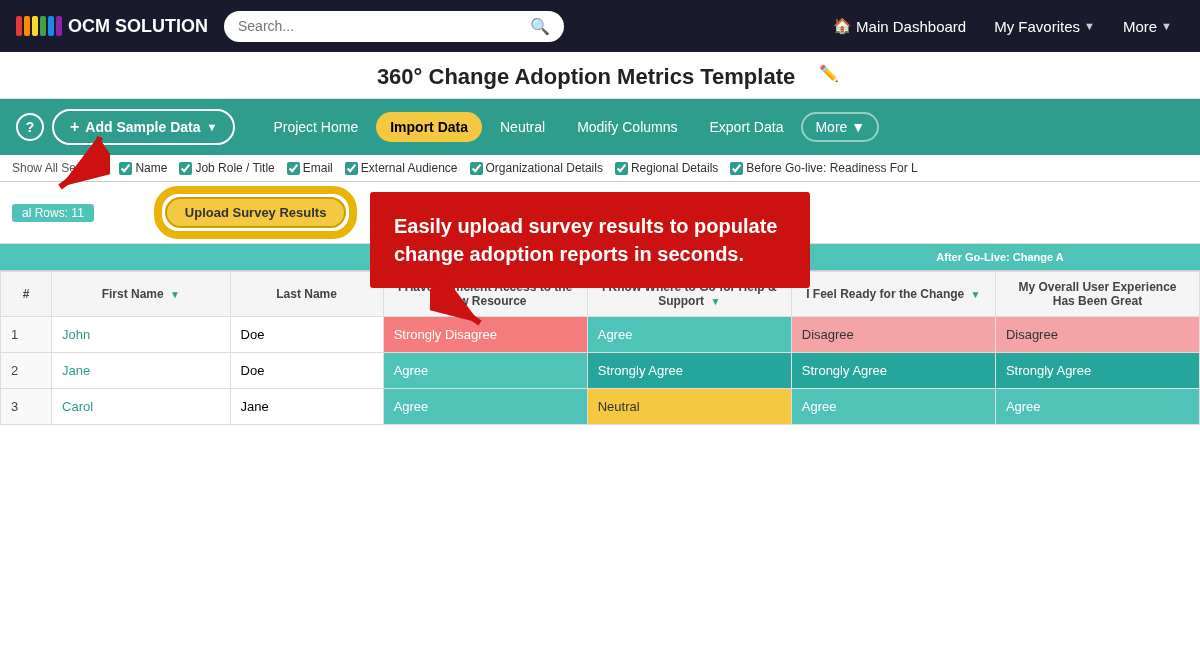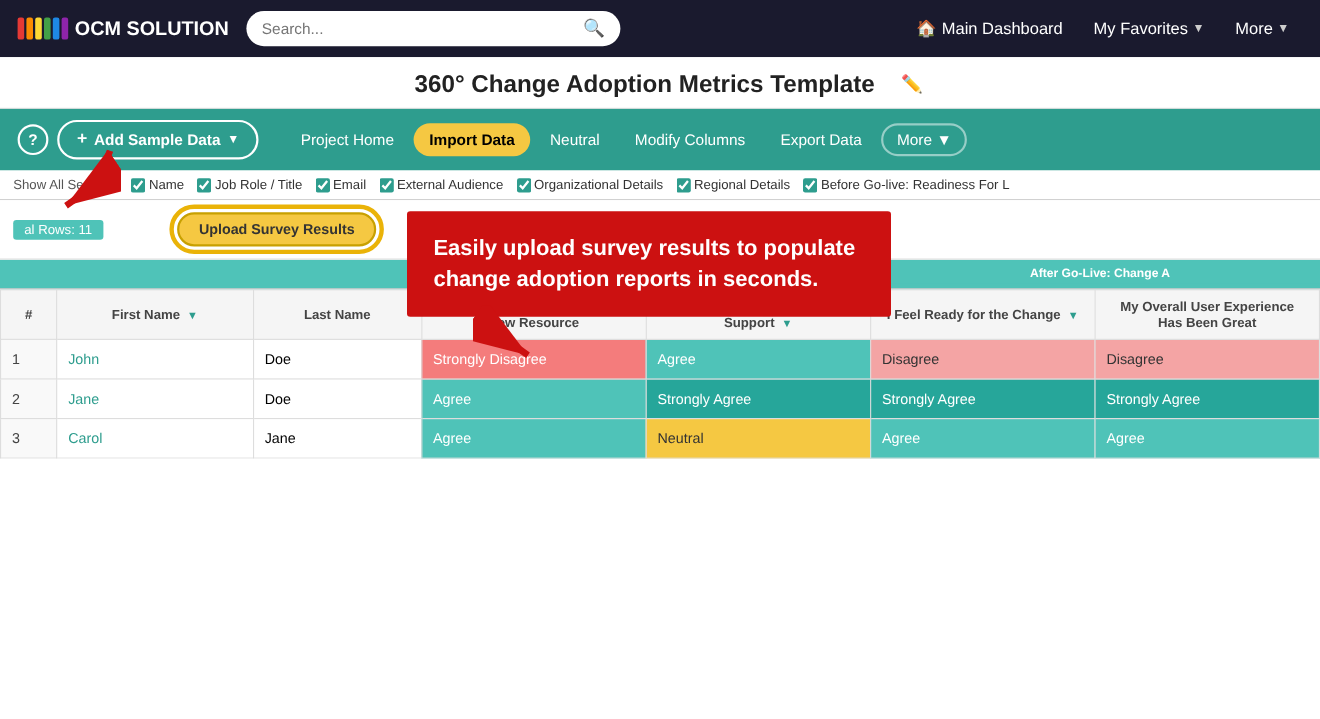--- a/index.html
+++ b/index.html
@@ -84,21 +84,20 @@
       text-align: center;
       padding: 12px 0 8px;
       background: #fff;
       border-bottom: 1px solid #e0e0e0;
     }
     .page-title-bar h1 {
       font-size: 22px;
       font-weight: 600;
       color: #222;
       display: inline-flex;
-      align-items: center;
       gap: 24px;
       margin-left: 16px;
     }
     .edit-icon { color: #888; font-size: 16px; cursor: pointer; }
 
     
     .toolbar {
       display: flex;
       align-items: center;
       background: #2e9d8e;
@@ -403,21 +402,21 @@
 
     <svg class="red-arrow-svg" width="90" height="70" viewBox="0 0 90 70">
       <defs>
         <marker id="arrowhead" markerWidth="10" markerHeight="7" refX="10" refY="3.5" orient="auto">
           <polygon points="0 0, 10 3.5, 0 7" fill="#cc1111"></polygon>
         </marker>
       </defs>
       <path d="M 80 10 Q 70 40, 40 60" stroke="#cc1111" stroke-width="6" fill="none" marker-end="url(#arrowhead)"></path>
     </svg>
 
-    <div style="border: 4px solid #eab308; border-radius: 24px; padding: 3px; display: inline-block; margin-left: 60px;">
+    <div style="border: 8px solid #eab308; border-radius: 24px; padding: 3px; display: inline-block; margin-left: 60px;">
       <button class="upload-survey-btn">Upload Survey Results</button>
     </div>
   </div>
 
   <div class="callout-box">
     <span>Easily upload survey results to populate change adoption reports in seconds.</span>
     
     <svg style="position:absolute; bottom:-40px; left:60px;" width="60" height="50" viewBox="0 0 60 50">
       <defs>
         <marker id="arrowhead2" markerWidth="10" markerHeight="7" refX="10" refY="3.5" orient="auto">

